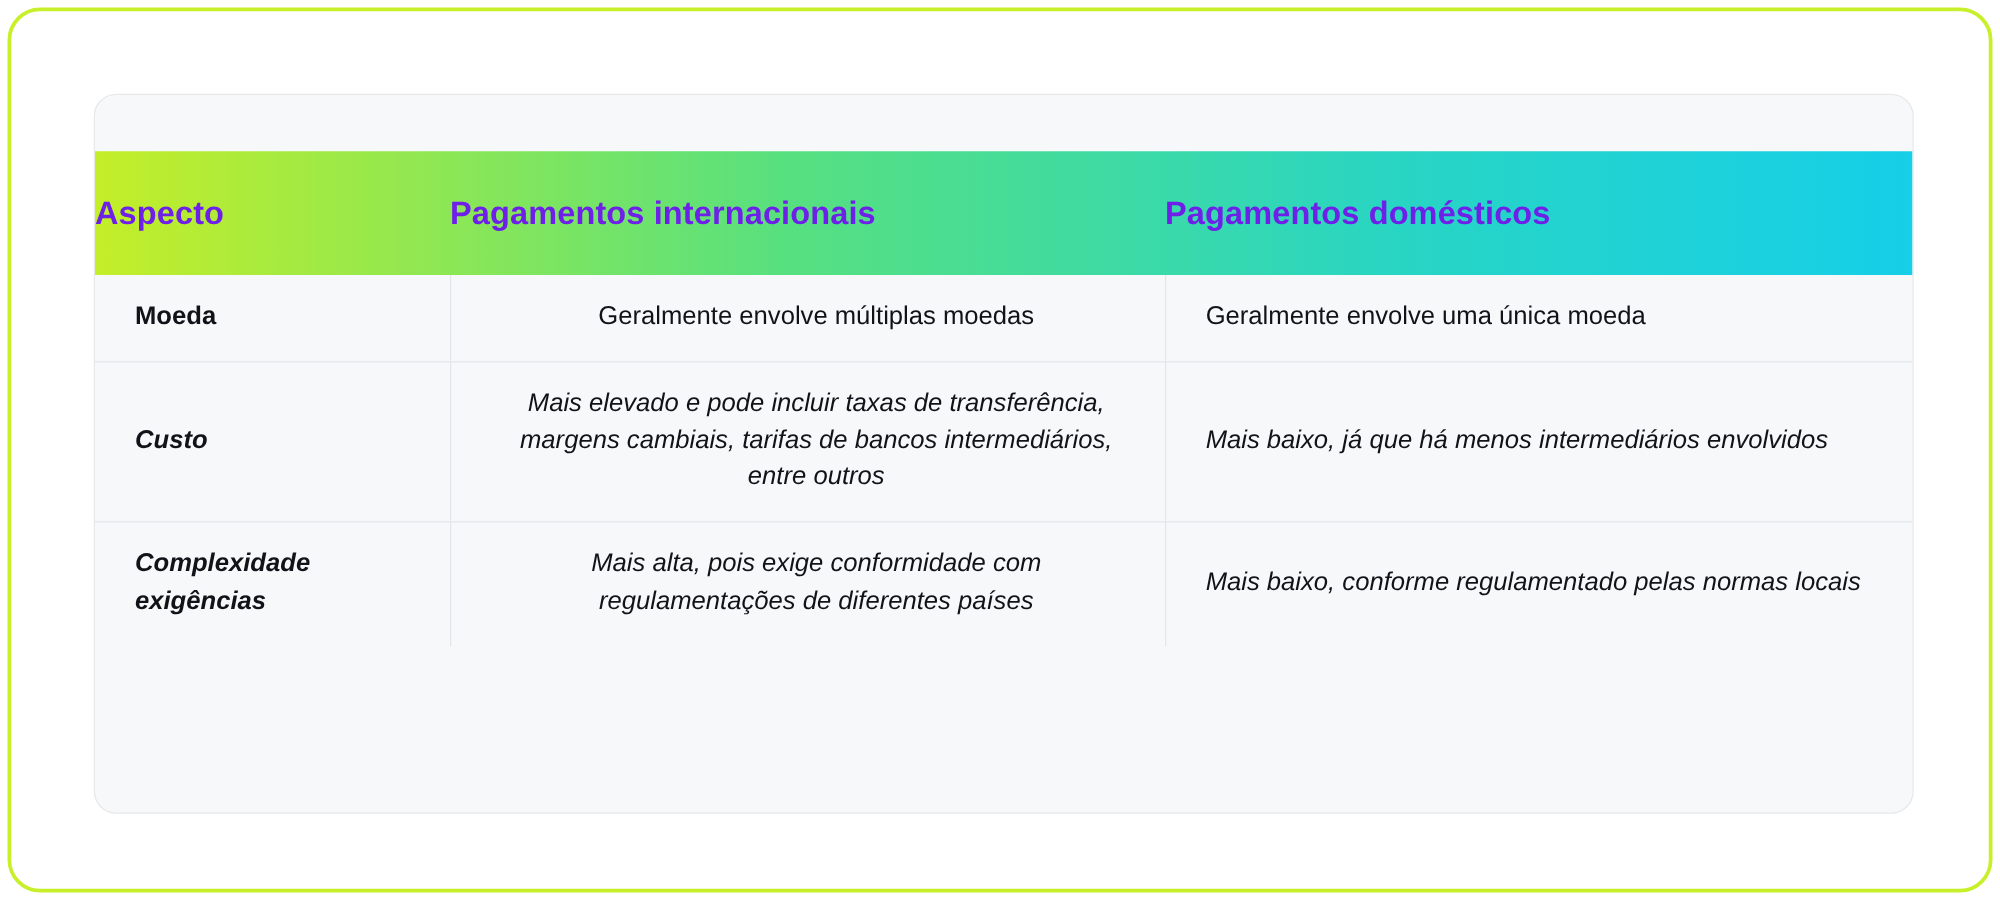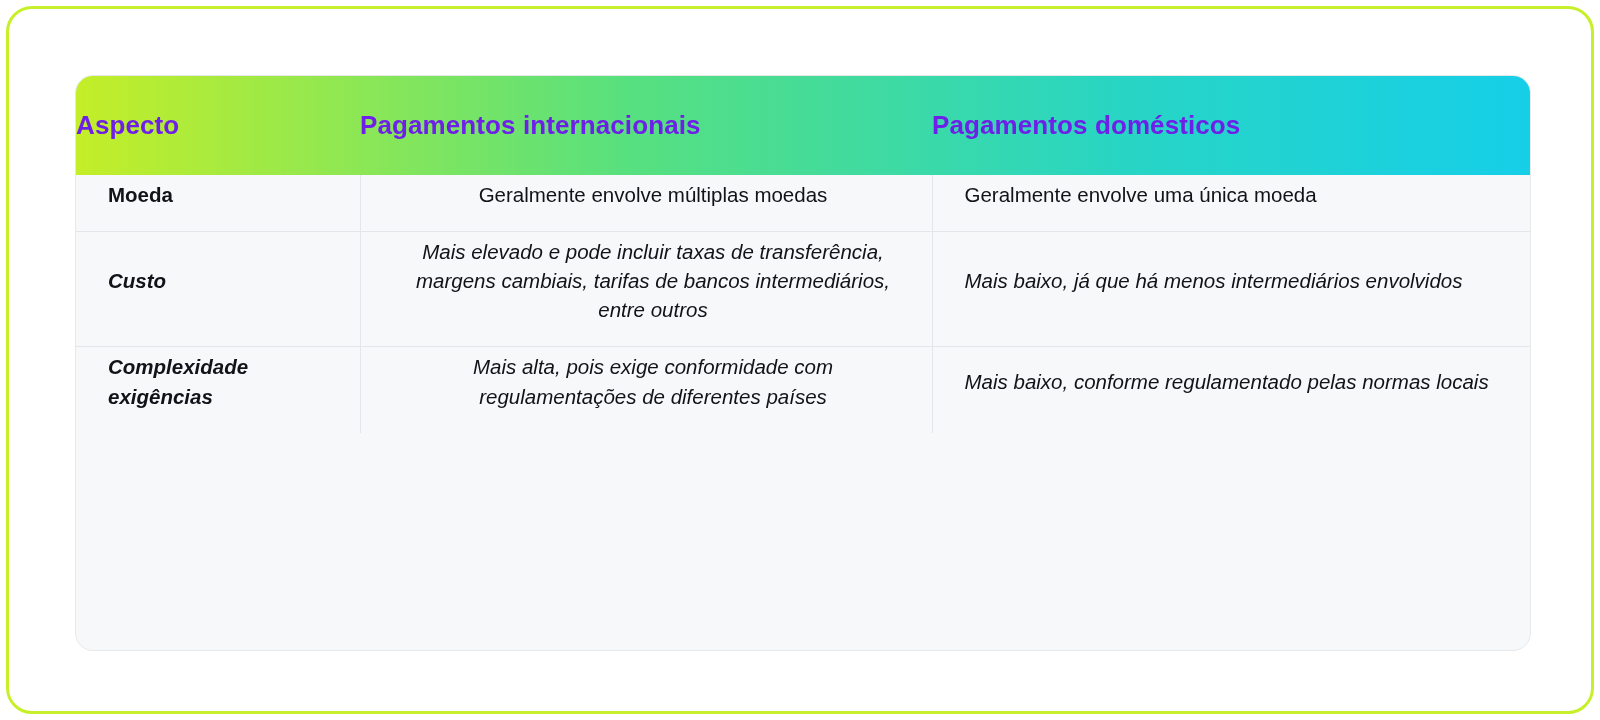--- a/index.html
+++ b/index.html
@@ -39,20 +39,21 @@
     background: #f7f8f9;
     border: 1px solid #e6e8ea;
     border-radius: 18px;
     overflow: hidden;
   }
 
   table.comparison {
     width: 100%;
     border-collapse: collapse;
     table-layout: fixed;
+    margin-top: 45px;
   }
 
   table.comparison thead tr {
     background: linear-gradient(90deg, #c4ee28 0%, #57e07f 38%, #28d5c4 72%, #16cfe8 100%);
   }
 
   table.comparison thead th {
     text-align: left;
     padding: 34px 0 34px 0;
     font-size: 26px;
@@ -70,21 +71,21 @@
   th.col-aspect   { padding-left: 32px; }
   th.col-intl     { padding-left: 32px; }
   th.col-dom      { padding-left: 32px; }
 
   table.comparison tbody td {
     vertical-align: middle;
     font-size: 20.5px;
     line-height: 1.42;
     color: #101317;
     border-bottom: 1px solid #e4e6e9;
-    padding-top: 5px;
+    padding-top: 18px;
     padding-bottom: 22px;
   }
 
   table.comparison tbody tr:last-child td {
     border-bottom: none;
   }
 
   td.cell-aspect {
     font-weight: bold;
     padding-left: 32px;

